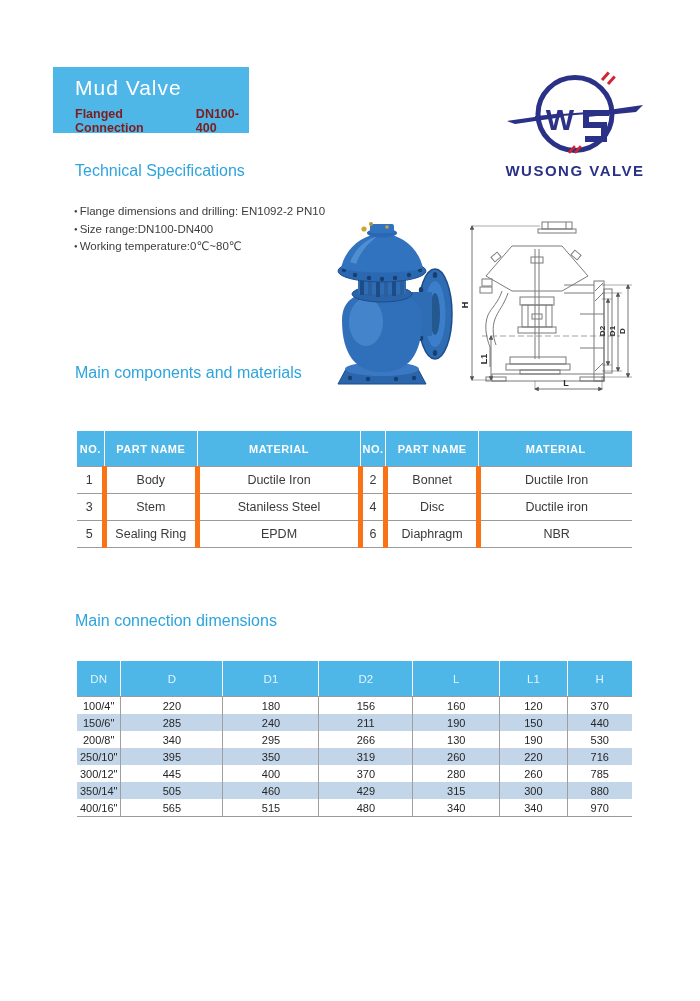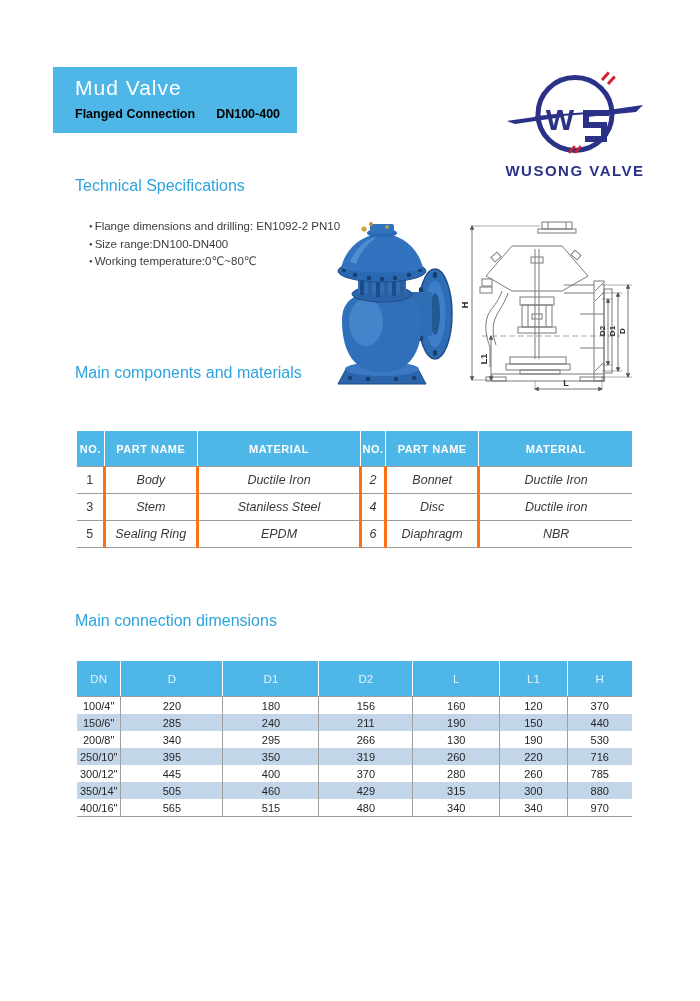--- a/index.html
+++ b/index.html
@@ -1,61 +1,61 @@
 <!DOCTYPE html>
 <html><head>
 <meta charset="utf-8">
 <style>
   html,body{margin:0;padding:0;background:#fff;}
   .page{position:relative;width:700px;height:1001px;background:#fff;overflow:hidden;
         font-family:"Liberation Sans","DejaVu Sans",sans-serif;}
 
   
-  .title-block{position:absolute;left:53px;top:67px;width:244px;height:66px;
+  .title-block{position:absolute;left:53px;top:67px;width:196px;height:66px;
                background:#4eb7e8;box-sizing:border-box;padding:9px 0 0 22px;}
   .title-block .title{color:#ffffff;font-size:21px;font-weight:400;letter-spacing:1px;}
-  .title-block .subrow{margin-top:7px;display:flex;gap:21px;color:#000000;
+  .title-block .subrow{margin-top:7px;display:flex;gap:21px;color:#7f1d1d;
                        font-size:12.5px;font-weight:700;}
 
   
   .logo{position:absolute;left:505px;top:68px;width:140px;text-align:center;}
   .logo svg{display:block;}
   .logo .company{margin-top:2px;color:#2b3186;font-size:15px;font-weight:700;
                  letter-spacing:1.5px;white-space:nowrap;}
 
   
   .sec-heading{position:absolute;left:75px;color:#2da4dc;font-size:16px;
                font-weight:400;margin:0;}
-  #spec-heading{top:177px;}
+  #spec-heading{top:162px;}
   #components-heading{top:364px;}
   #dimensions-heading{top:612px;}
 
   
-  .bullets{position:absolute;left:74px;top:205px;margin:15px;padding:0;list-style:none;
+  .bullets{position:absolute;left:74px;top:205px;margin:0;padding:0;list-style:none;
            color:#3d3d3d;font-size:11.5px;}
   .bullets li{margin-bottom:5.5px;line-height:12px;}
   .bullets li::before{content:"●";font-size:6px;vertical-align:2px;margin-right:2px;}
 
   
   .valve-photo{position:absolute;left:308px;top:220px;}
   .valve-drawing{position:absolute;left:462px;top:219px;}
 
   
   table{position:absolute;left:77px;border-collapse:collapse;table-layout:fixed;}
   th,td{text-align:center;padding:0;overflow:hidden;white-space:nowrap;}
   thead th{background:#4eb7e8;font-weight:700;}
   thead th + th{border-left:1px solid rgba(255,255,255,.8);}
 
   
   #components-table{top:431px;width:555px;}
   #components-table thead th{height:35px;color:#ffffff;font-size:11px;letter-spacing:.5px;
                              border-bottom:1px solid #9b9b9b;}
   #components-table td{height:26px;font-size:12.5px;color:#3a3a3a;
                        border-bottom:1px solid #9b9b9b;}
-  #components-table td + td{border-left:3px solid #f97316;font-style:italic;}
+  #components-table td + td{border-left:5px solid #f97316;}
 
   
   #dimensions-table{top:661px;width:555px;}
   #dimensions-table thead th{height:35px;color:#e3f4fd;font-size:11.5px;font-weight:400;
                              border-bottom:1px solid #9b9b9b;}
   #dimensions-table td{height:17px;font-size:11px;color:#262626;}
   #dimensions-table td + td{border-left:1px solid #9f9f9f;}
   #dimensions-table tbody tr:nth-child(even) td{background:#c3d6e9;}
   #dimensions-table tbody tr:last-child td{border-bottom:1px solid #9b9b9b;}
 </style>

